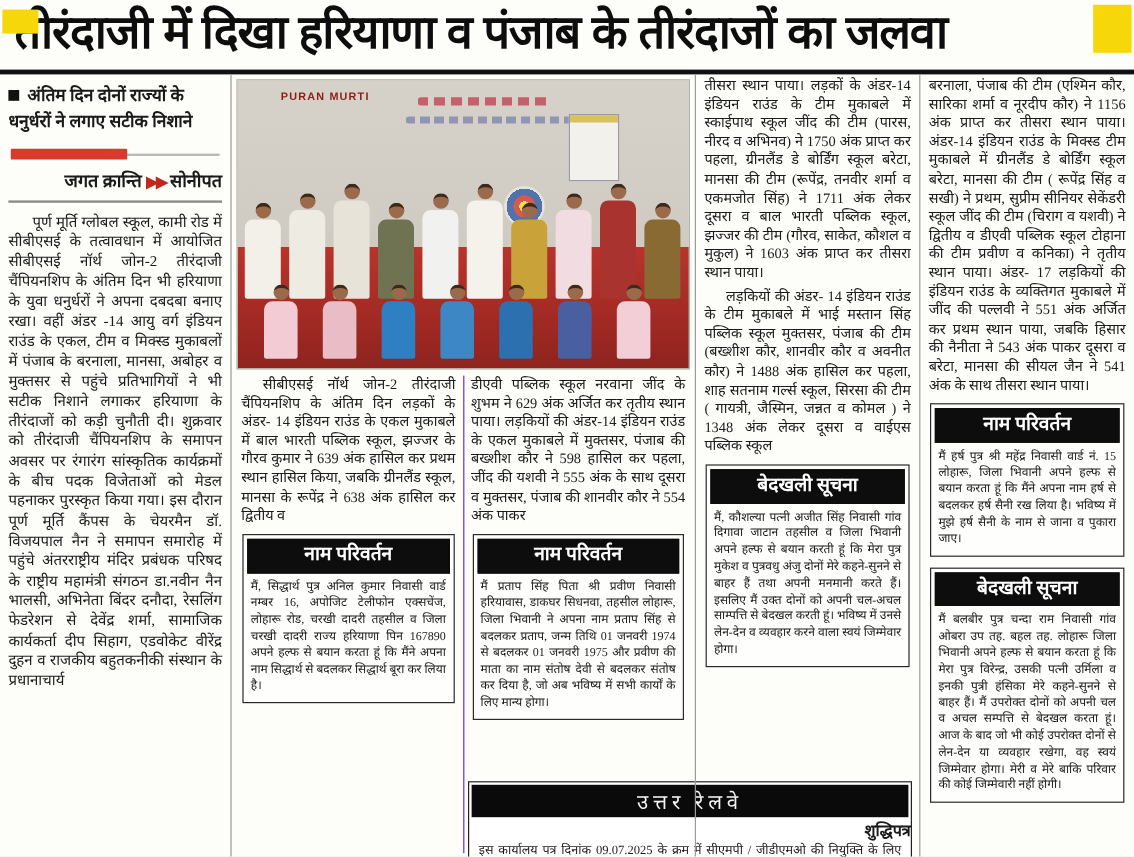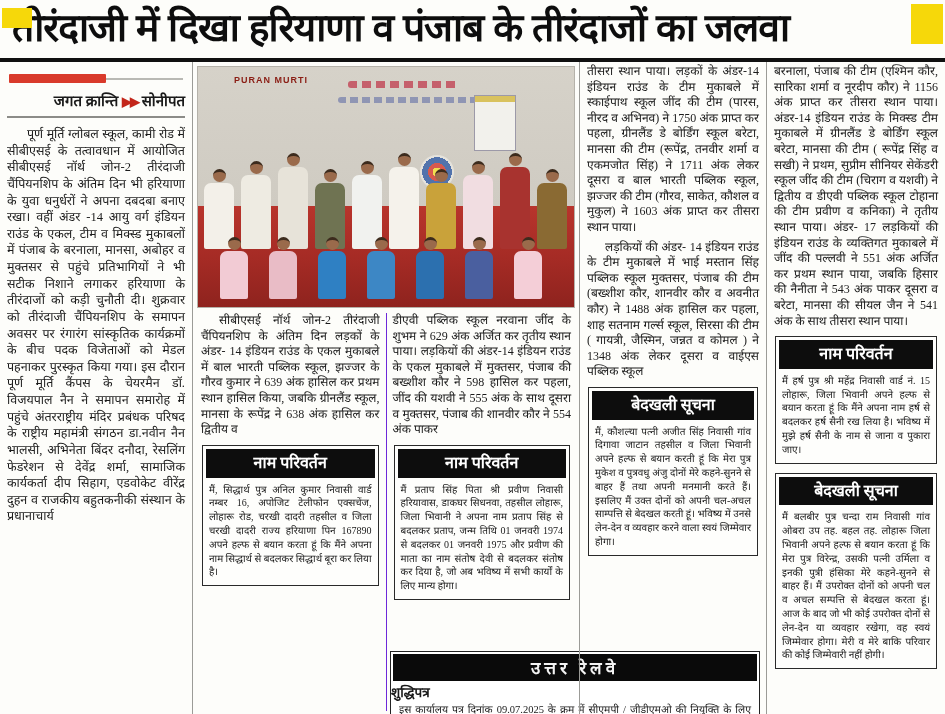--- a/index.html
+++ b/index.html
@@ -87,25 +87,25 @@
     margin:3px;border:1px solid #0d0d0d;
     font-family:"Liberation Serif",serif;
   }
   .nt-body{font-size:10px;line-height:1.38;text-align:justify;padding:2px 6px 6px 6px;}
   
   .railway{
     position:absolute;left:390px;top:651px;width:368px;
     border:1.5px solid #222;background:#fff;
   }
   .rail-head{
-    background:#0a0a0a;color:#f3f3f3;text-align:center;font-weight:700;
+    background:#0a0a0a;color:#f3f3f3;text-align:center;font-weight:400;
     font-size:17px;letter-spacing:4px;padding:2px 0;margin:2px;
     font-family:"Liberation Serif",serif;
   }
-  .rail-sub{text-align:left;font-weight:700;font-size:13.5px;margin:1px 0 2px 0;}
+  .rail-sub{text-align:right;font-weight:700;font-size:13.5px;margin:1px 0 2px 0;}
   .rail-body{font-size:10.5px;line-height:1.4;text-align:justify;padding:0 8px 6px 8px;}
 </style>
 </head>
 <body>
 
 <div class="page">
 
   <div class="masthead">
     <div class="corner-mark left"></div>
     <div class="corner-mark right"></div>
@@ -115,20 +115,21 @@
   <div class="railway">
     <div class="rail-head">उत्तर रेलवे</div>
     <div class="rail-sub">शुद्धिपत्र</div>
     <div class="rail-body">इस कार्यालय पत्र दिनांक 09.07.2025 के क्रम में सीएमपी / जीडीएमओ की नियुक्ति के लिए वॉक-इन-इंटरव्यू जो 19.07.2025 को आयोजित होने वाला था, अब प्रशासनिक कारणों से दिनांक 04.08.2025 को पुनर्निर्धारित किया गया है।</div>
   </div>
 
   <div class="content">
 
     <div class="col c1">
       <div class="bullets">
+        <p class="bullet-item"><span class="sq"></span><span>अंतिम दिन दोनों राज्यों के धनुर्धरों ने लगाए सटीक निशाने</span></p>
       </div>
       <div class="redbar-row">
         <div class="track"></div>
         <div class="bar"></div>
       </div>
       <div class="byline">
         <span>जगत क्रान्ति</span>
         <span class="arrows">▶▶</span>
         <span>सोनीपत</span>
       </div>

